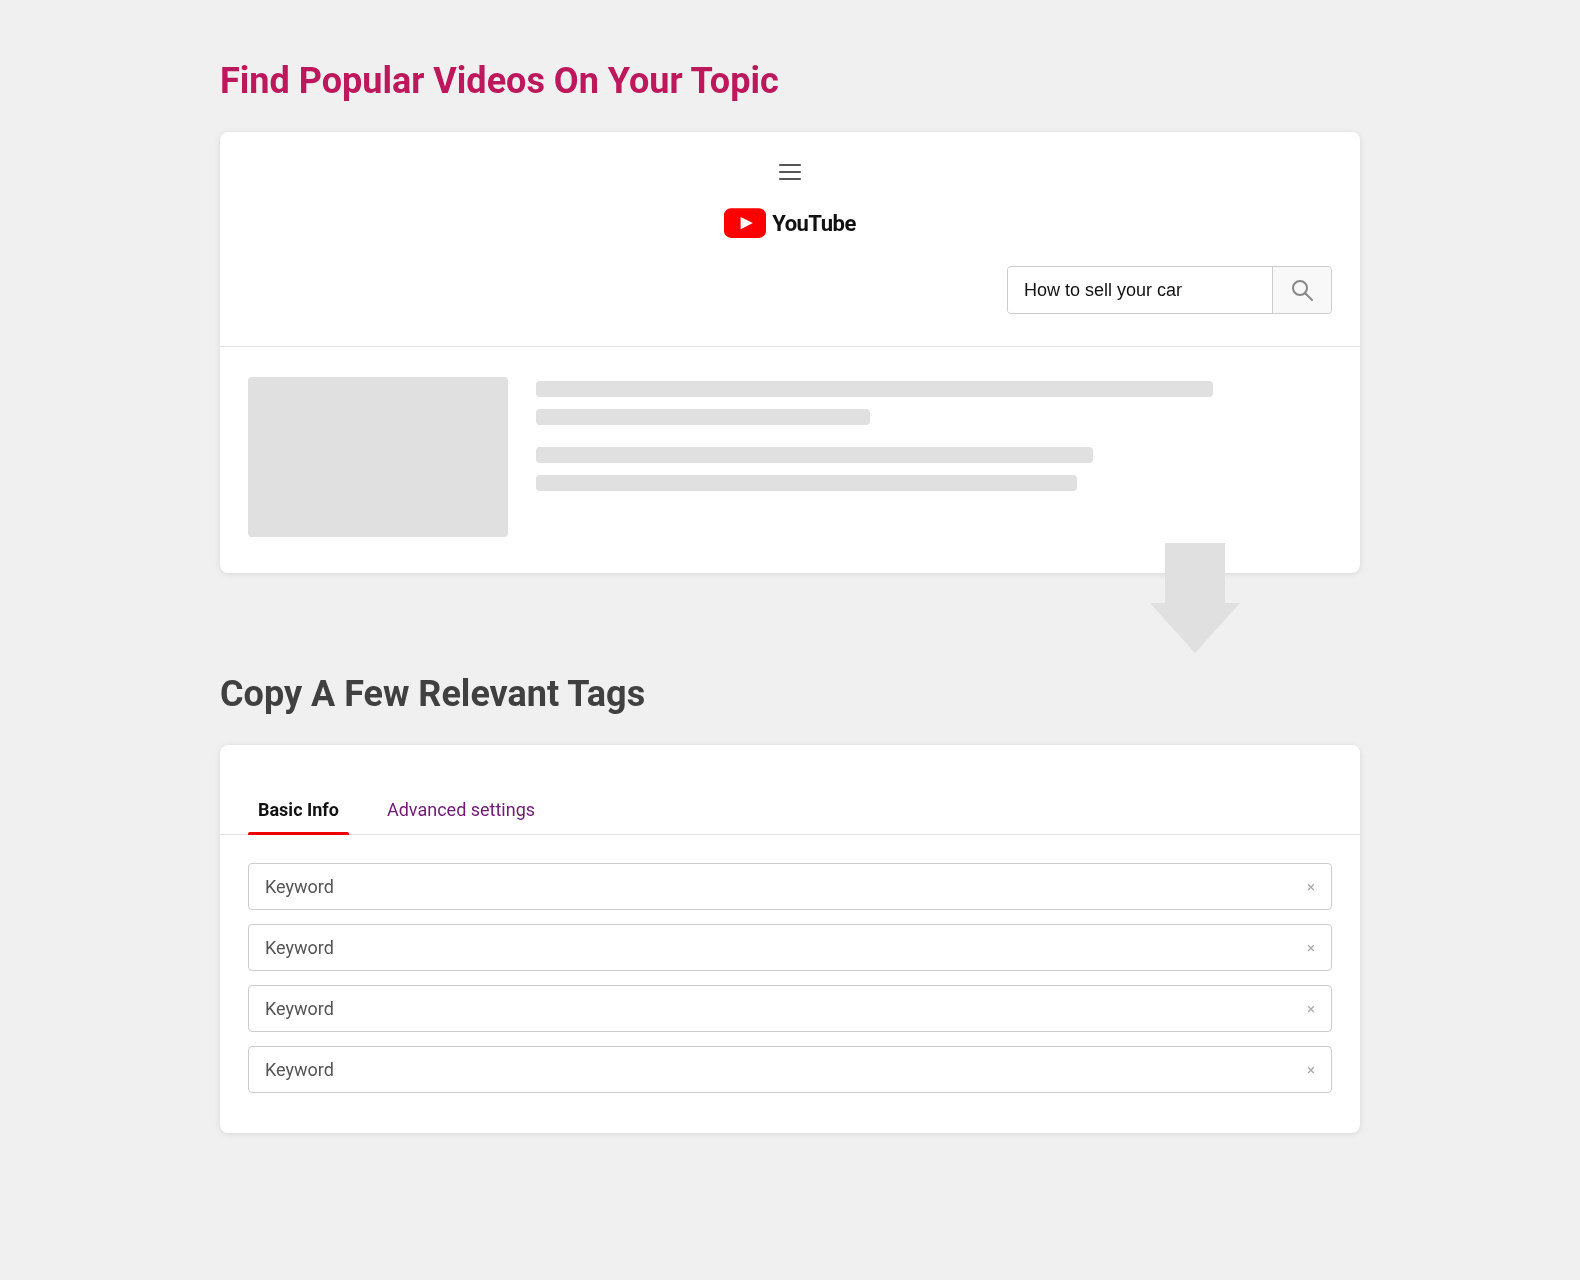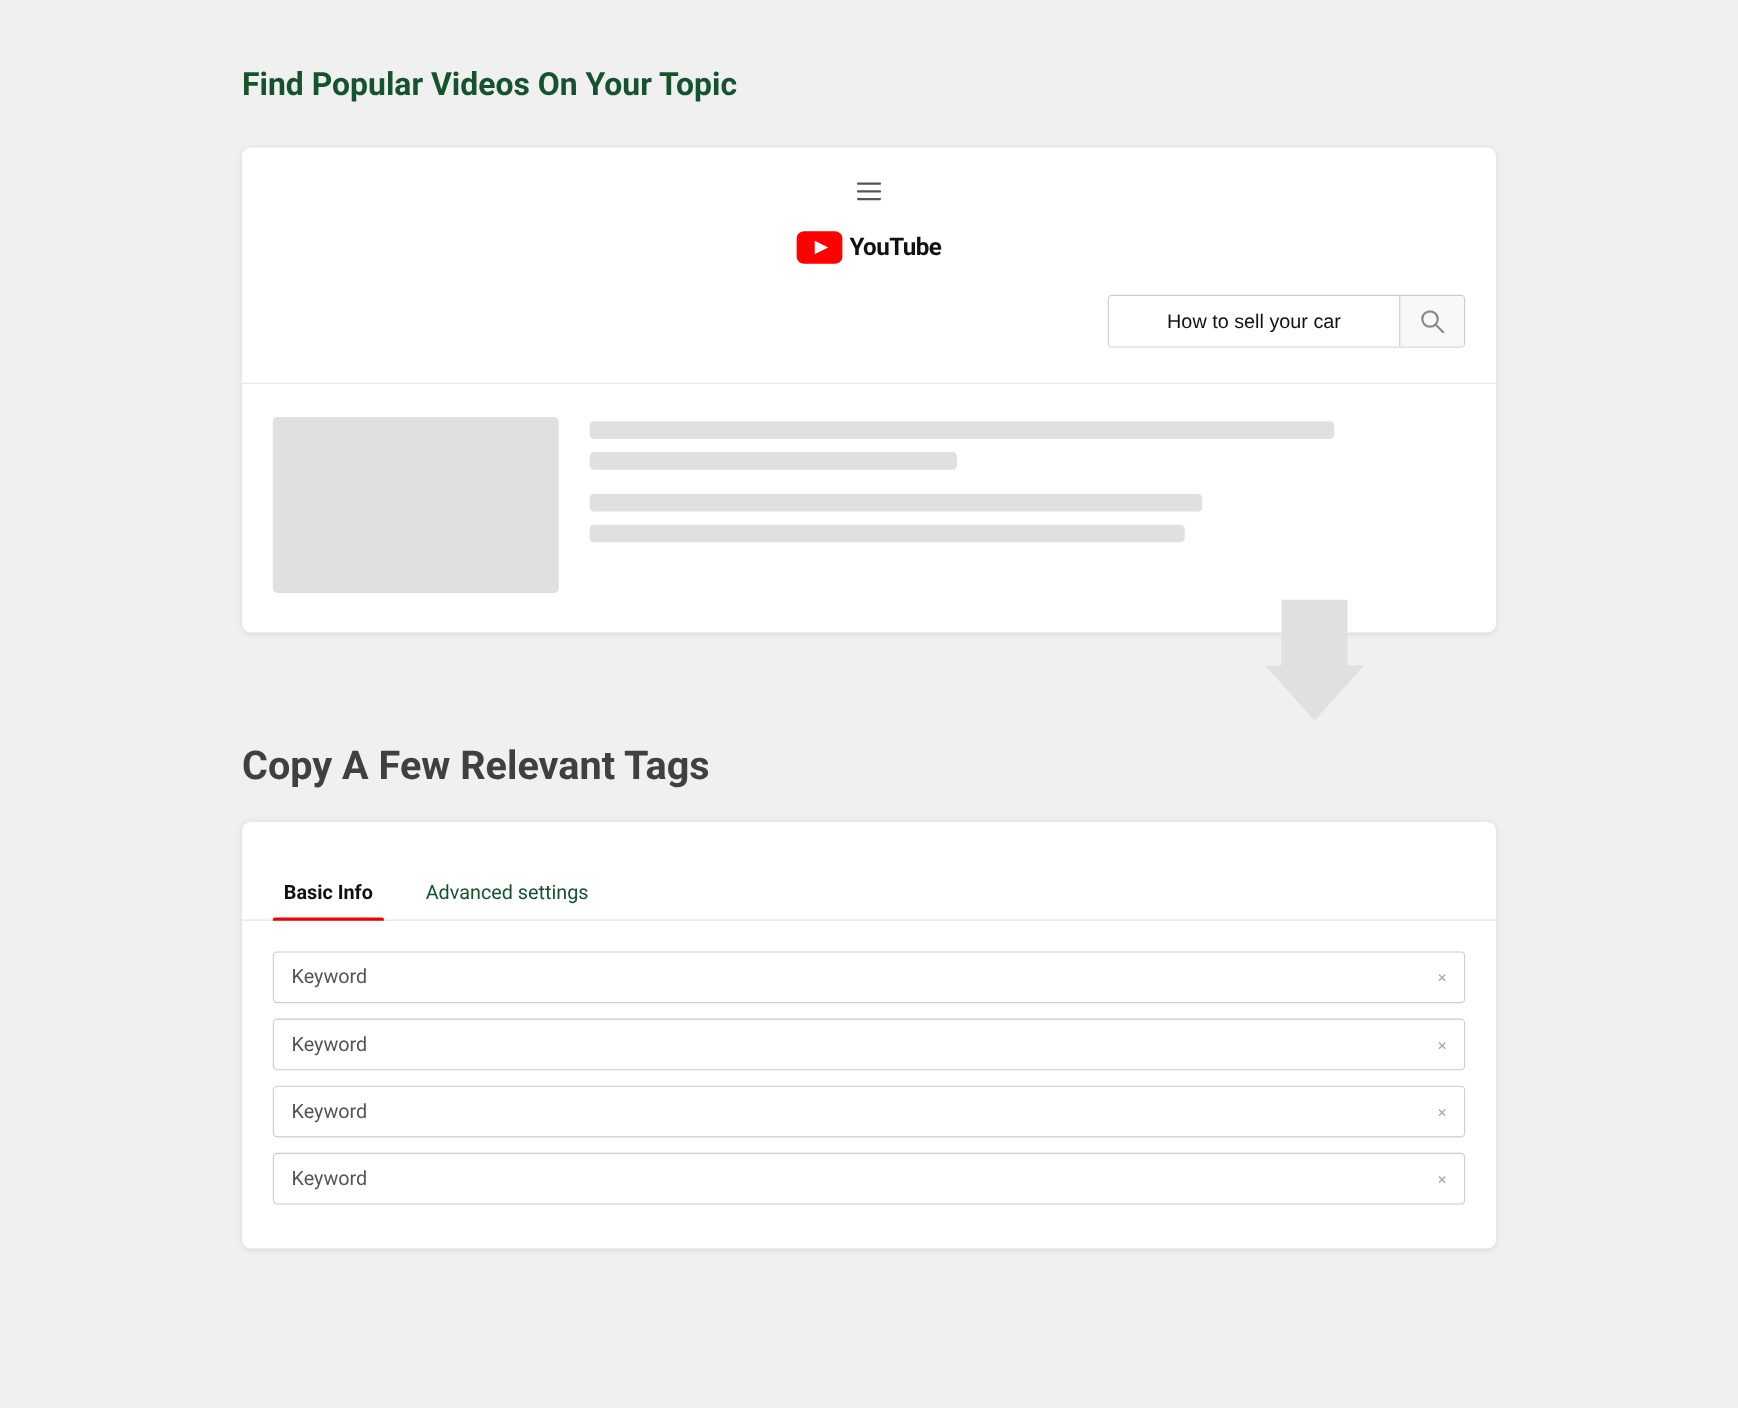--- a/index.html
+++ b/index.html
@@ -6,24 +6,24 @@
 
     body {
       background: #f0f0f0;
       font-family: 'Roboto', Arial, sans-serif;
       min-height: 1280px;
       width: 1580px;
       padding: 60px 220px;
     }
 
     .page-title {
-      font-size: 29px;
+      font-size: 36px;
       font-weight: 700;
-      color: #14532d;
-      margin-bottom: 40px;
+      color: #be185d;
+      margin-bottom: 30px;
     }
 
     
     .youtube-card {
       background: #fff;
       border-radius: 8px;
       box-shadow: 0 1px 6px rgba(0,0,0,0.10);
       padding: 0;
       margin-bottom: 0;
       overflow: hidden;
@@ -83,21 +83,20 @@
     }
 
     .yt-search-input {
       flex: 1;
       border: none;
       outline: none;
       font-size: 18px;
       padding: 12px 16px;
       color: #111;
       background: #fff;
-      text-align: center;
     }
 
     .yt-search-btn {
       background: #f8f8f8;
       border: none;
       border-left: 1px solid #ccc;
       padding: 12px 18px;
       cursor: pointer;
       display: flex;
       align-items: center;
@@ -192,21 +191,21 @@
       position: absolute;
       bottom: -1px;
       left: 0;
       right: 0;
       height: 3px;
       background: #e00;
       border-radius: 2px 2px 0 0;
     }
 
     .tab.inactive {
-      color: #14532d;
+      color: #701a75;
       font-weight: 400;
     }
 
     .keywords-area {
       padding: 28px 28px 10px 28px;
       display: flex;
       flex-wrap: wrap;
       gap: 14px;
       flex-direction: column;
     }

